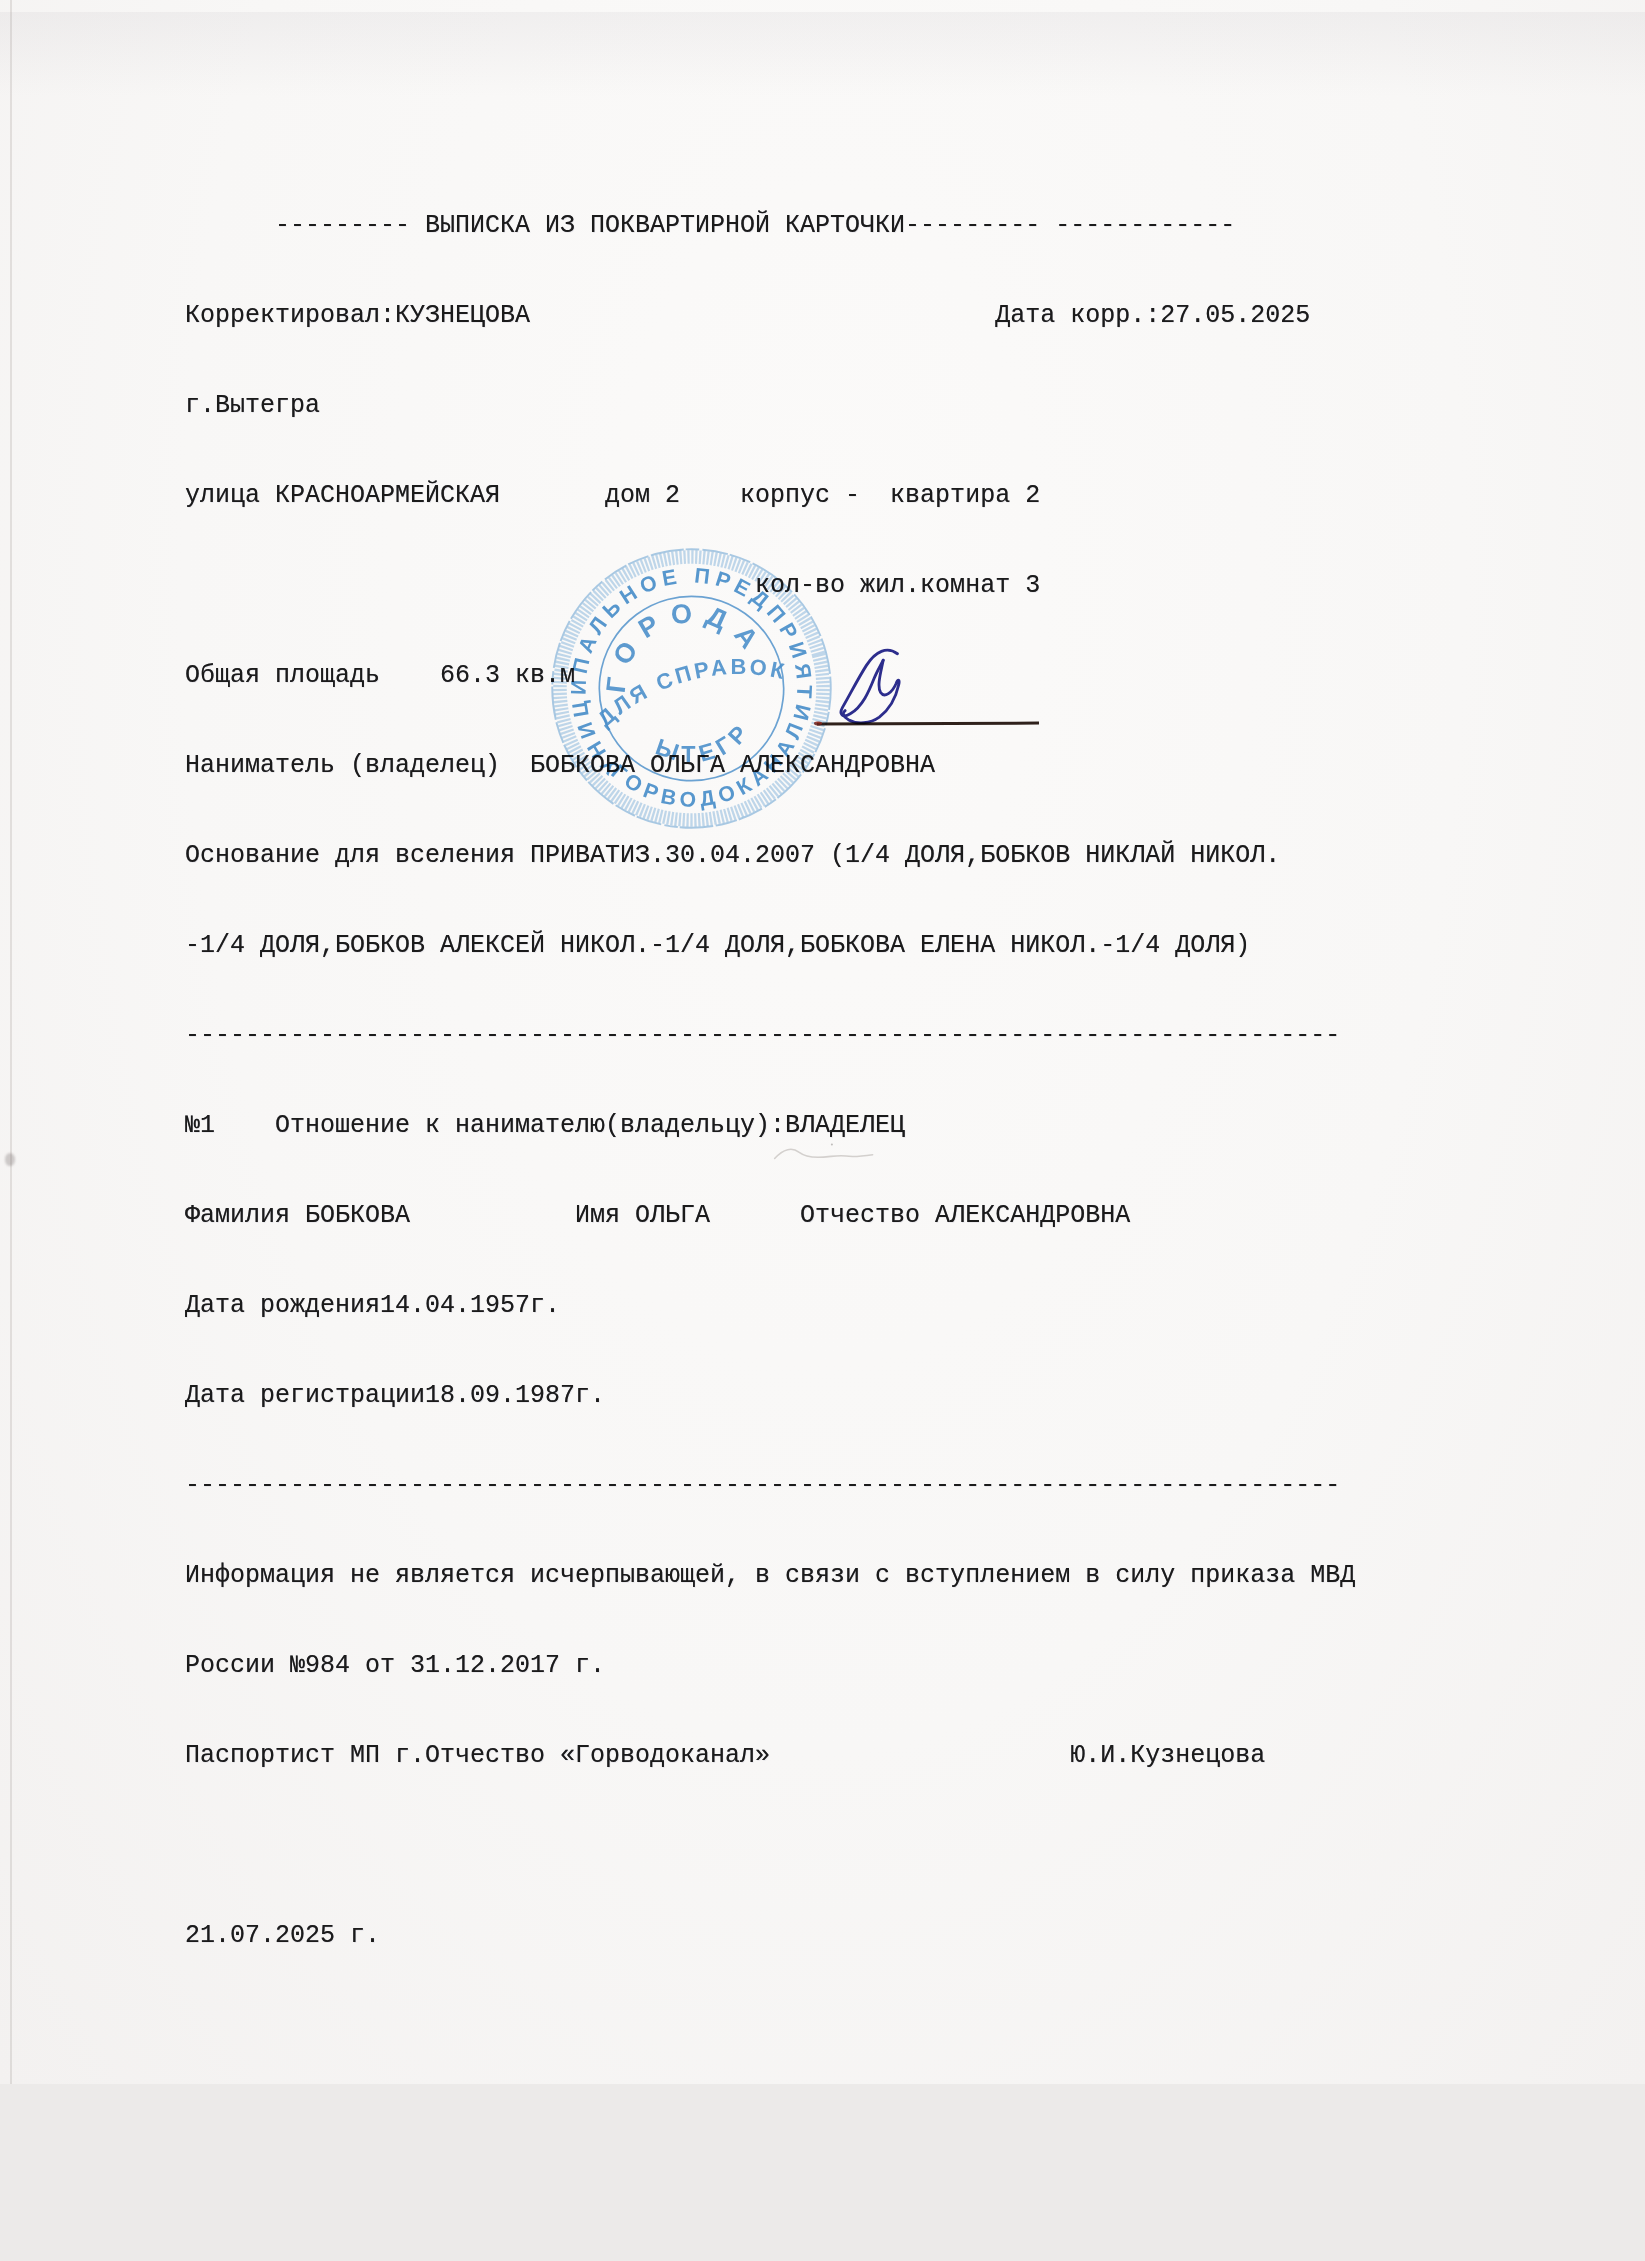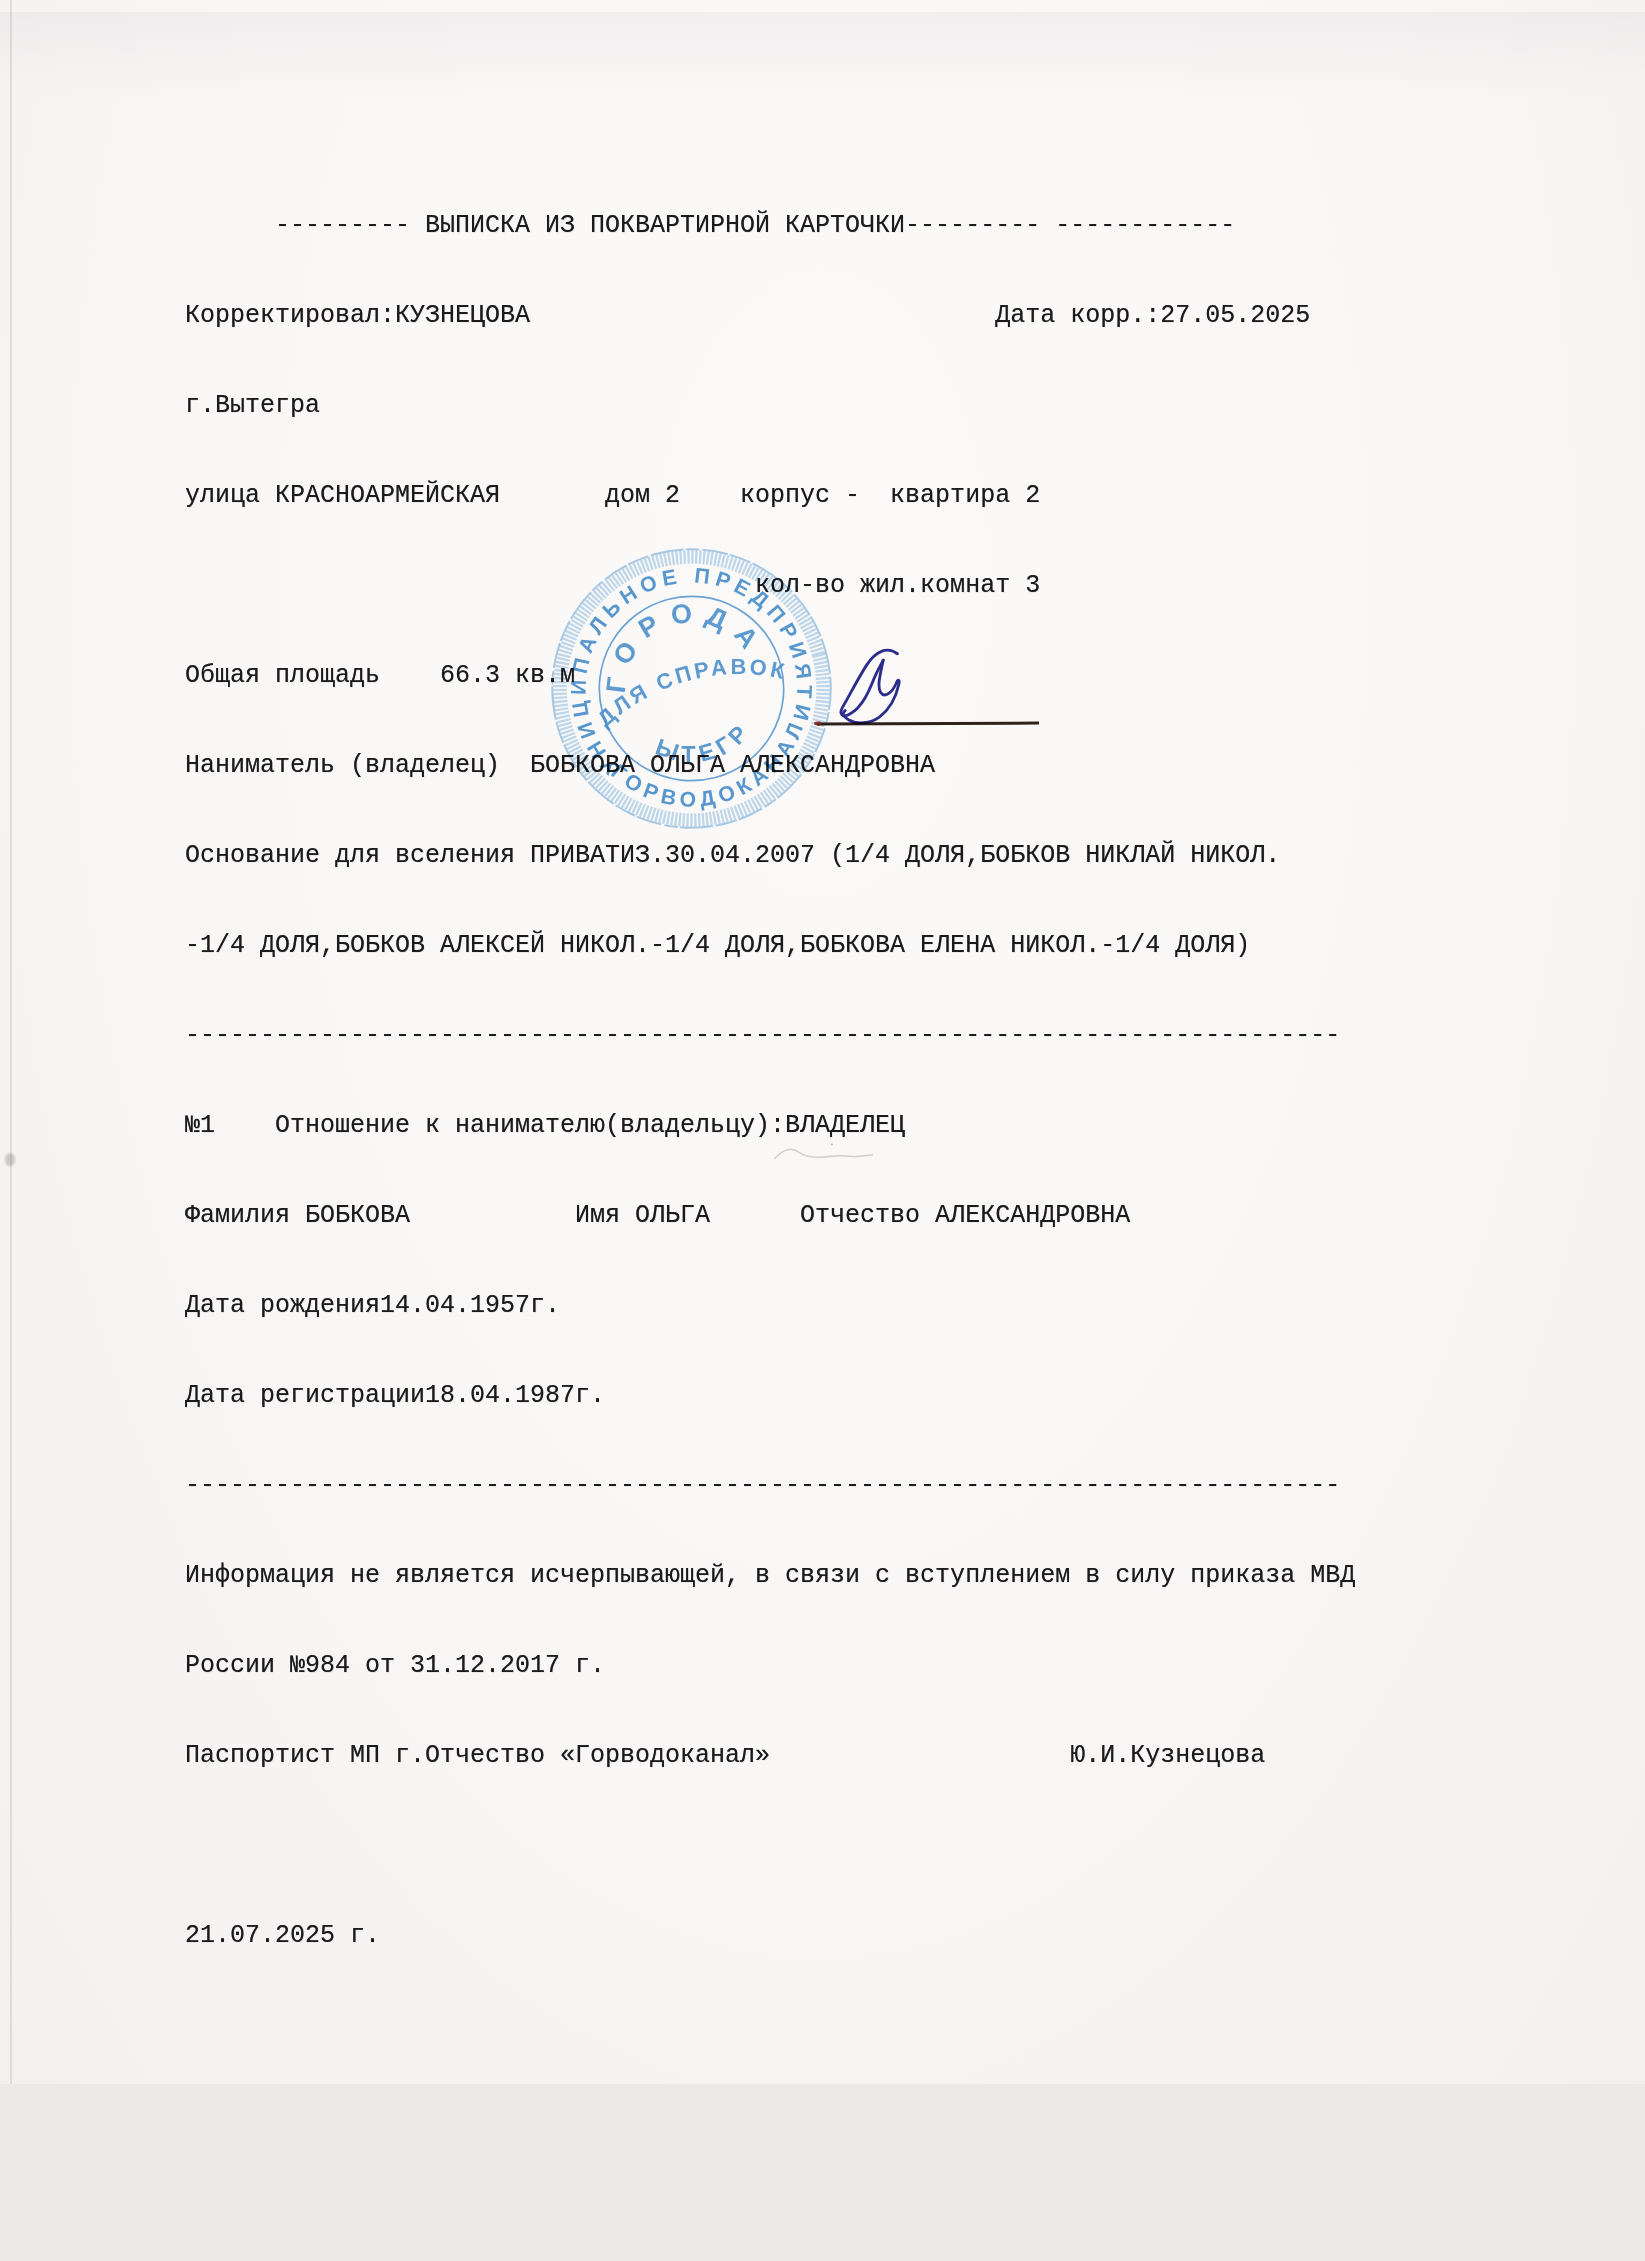--- a/index.html
+++ b/index.html
@@ -82,21 +82,21 @@
     <div class="ln">улица КРАСНОАРМЕЙСКАЯ       дом 2    корпус -  квартира 2</div>
     <div class="ln">                                      кол-во жил.комнат 3</div>
     <div class="ln">Общая площадь    66.3 кв.м</div>
     <div class="ln">Наниматель (владелец)  БОБКОВА ОЛЬГА АЛЕКСАНДРОВНА</div>
     <div class="ln">Основание для вселения ПРИВАТИЗ.30.04.2007 (1/4 ДОЛЯ,БОБКОВ НИКЛАЙ НИКОЛ.</div>
     <div class="ln">-1/4 ДОЛЯ,БОБКОВ АЛЕКСЕЙ НИКОЛ.-1/4 ДОЛЯ,БОБКОВА ЕЛЕНА НИКОЛ.-1/4 ДОЛЯ)</div>
     <div class="ln">-----------------------------------------------------------------------------</div>
     <div class="ln">№1    Отношение к нанимателю(владельцу):ВЛАДЕЛЕЦ</div>
     <div class="ln">Фамилия БОБКОВА           Имя ОЛЬГА      Отчество АЛЕКСАНДРОВНА</div>
     <div class="ln">Дата рождения14.04.1957г.</div>
-    <div class="ln">Дата регистрации18.04.1987г.</div>
+    <div class="ln">Дата регистрации18.09.1987г.</div>
     <div class="ln">-----------------------------------------------------------------------------</div>
     <div class="ln">Информация не является исчерпывающей, в связи с вступлением в силу приказа МВД</div>
     <div class="ln">России №984 от 31.12.2017 г.</div>
     <div class="ln">Паспортист МП г.Отчество «Горводоканал»                    Ю.И.Кузнецова</div>
     <div class="ln"></div>
     <div class="ln">21.07.2025 г.</div>
   </div>
 
   <div class="sig-line"></div>
 

